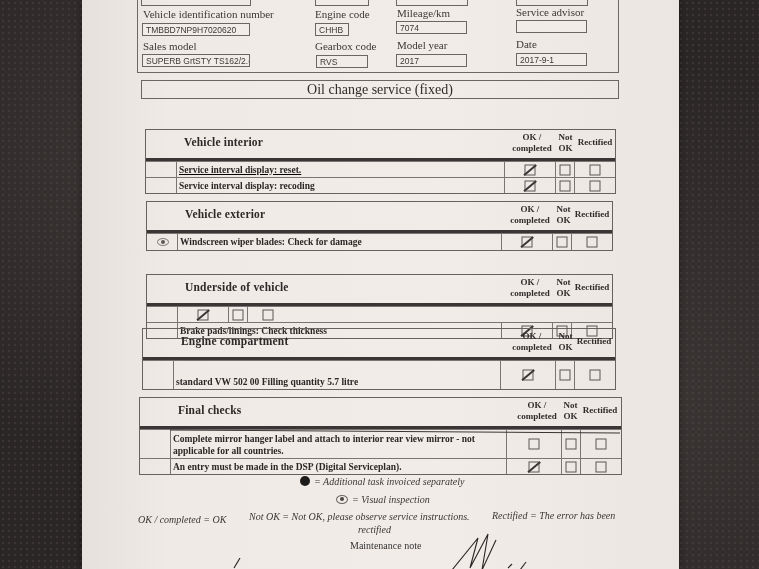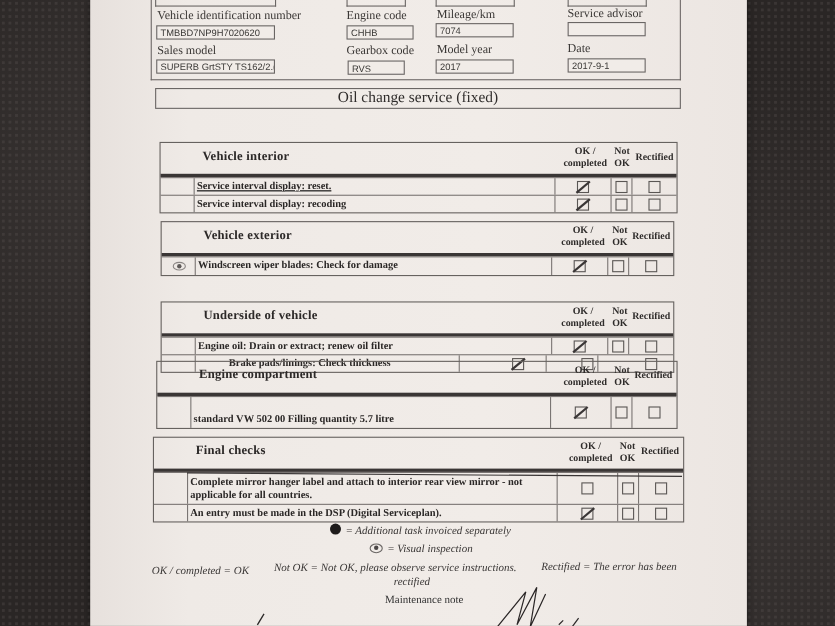--- a/index.html
+++ b/index.html
@@ -93,21 +93,21 @@
 
 <div class="info-box"></div>
 <div class="top-partial" style="left:141px;width:108px;"></div>
 <div class="top-partial" style="left:315px;width:52px;"></div>
 <div class="top-partial" style="left:396px;width:70px;"></div>
 <div class="top-partial" style="left:516px;width:70px;"></div>
 
 <div class="field-label" style="left:143px;top:8px;">Vehicle identification number</div>
 <div class="field-box" style="left:142px;top:23px;width:108px;">TMBBD7NP9H7020620</div>
 <div class="field-label" style="left:315px;top:8px;">Engine code</div>
-<div class="field-box" style="left:315px;top:23px;width:61px;">CHHB</div>
+<div class="field-box" style="left:315px;top:23px;width:34px;">CHHB</div>
 <div class="field-label" style="left:397px;top:7px;">Mileage/km</div>
 <div class="field-box" style="left:396px;top:21px;width:71px;">7074</div>
 <div class="field-label" style="left:516px;top:6px;">Service advisor</div>
 <div class="field-box" style="left:516px;top:20px;width:71px;"></div>
 
 <div class="field-label" style="left:143px;top:40px;">Sales model</div>
 <div class="field-box" style="left:142px;top:54px;width:108px;">SUPERB GrtSTY TS162/2.(</div>
 <div class="field-label" style="left:315px;top:40px;">Gearbox code</div>
 <div class="field-box" style="left:316px;top:55px;width:52px;">RVS</div>
 <div class="field-label" style="left:397px;top:39px;">Model year</div>
@@ -181,33 +181,32 @@
 
 <div class="section" style="left:146px;top:258px;width:465px;margin-top:16px;">
   <div class="section-head">
     <span class="section-title">Underside of vehicle</span>
     <span class="col-h" style="left:360px;width:46px;"><span>OK /</span><br><span>completed</span></span>
     <span class="col-h" style="left:406px;width:21px;"><span>Not</span><br><span>OK</span></span>
     <span class="col-h" style="left:424px;width:42px;top:7px;">Rectified</span>
   </div>
   <div class="row" style="height:15px;">
     <div class="lead"></div>
-    <div class="task">Engine oil: Drain or extract; renew oil filter</div>
-    <div class="cell" style="width:50px;">
-        <div class="cb"></div>
-        <div class="tick"></div>
-      </div>
-    <div class="cell" style="width:18px;">
-        <div class="cb"></div>
-      </div>
-    <div class="cell" style="width:40px;">
-        <div class="cb"></div>
-      </div>
-  </div>
-  <div class="row" style="height:15px;gap:28px;">
+    <div class="cell" style="width:50px;">
+        <div class="cb"></div>
+        <div class="tick"></div>
+      </div>
+    <div class="cell" style="width:18px;">
+        <div class="cb"></div>
+      </div>
+    <div class="cell" style="width:40px;">
+        <div class="cb"></div>
+      </div>
+  </div>
+  <div class="row" style="height:15px;">
     <div class="lead"></div>
     <div class="task">Brake pads/linings: Check thickness</div>
     <div class="cell" style="width:50px;">
         <div class="cb"></div>
         <div class="tick"></div>
       </div>
     <div class="cell" style="width:18px;">
         <div class="cb"></div>
       </div>
     <div class="cell" style="width:40px;">

